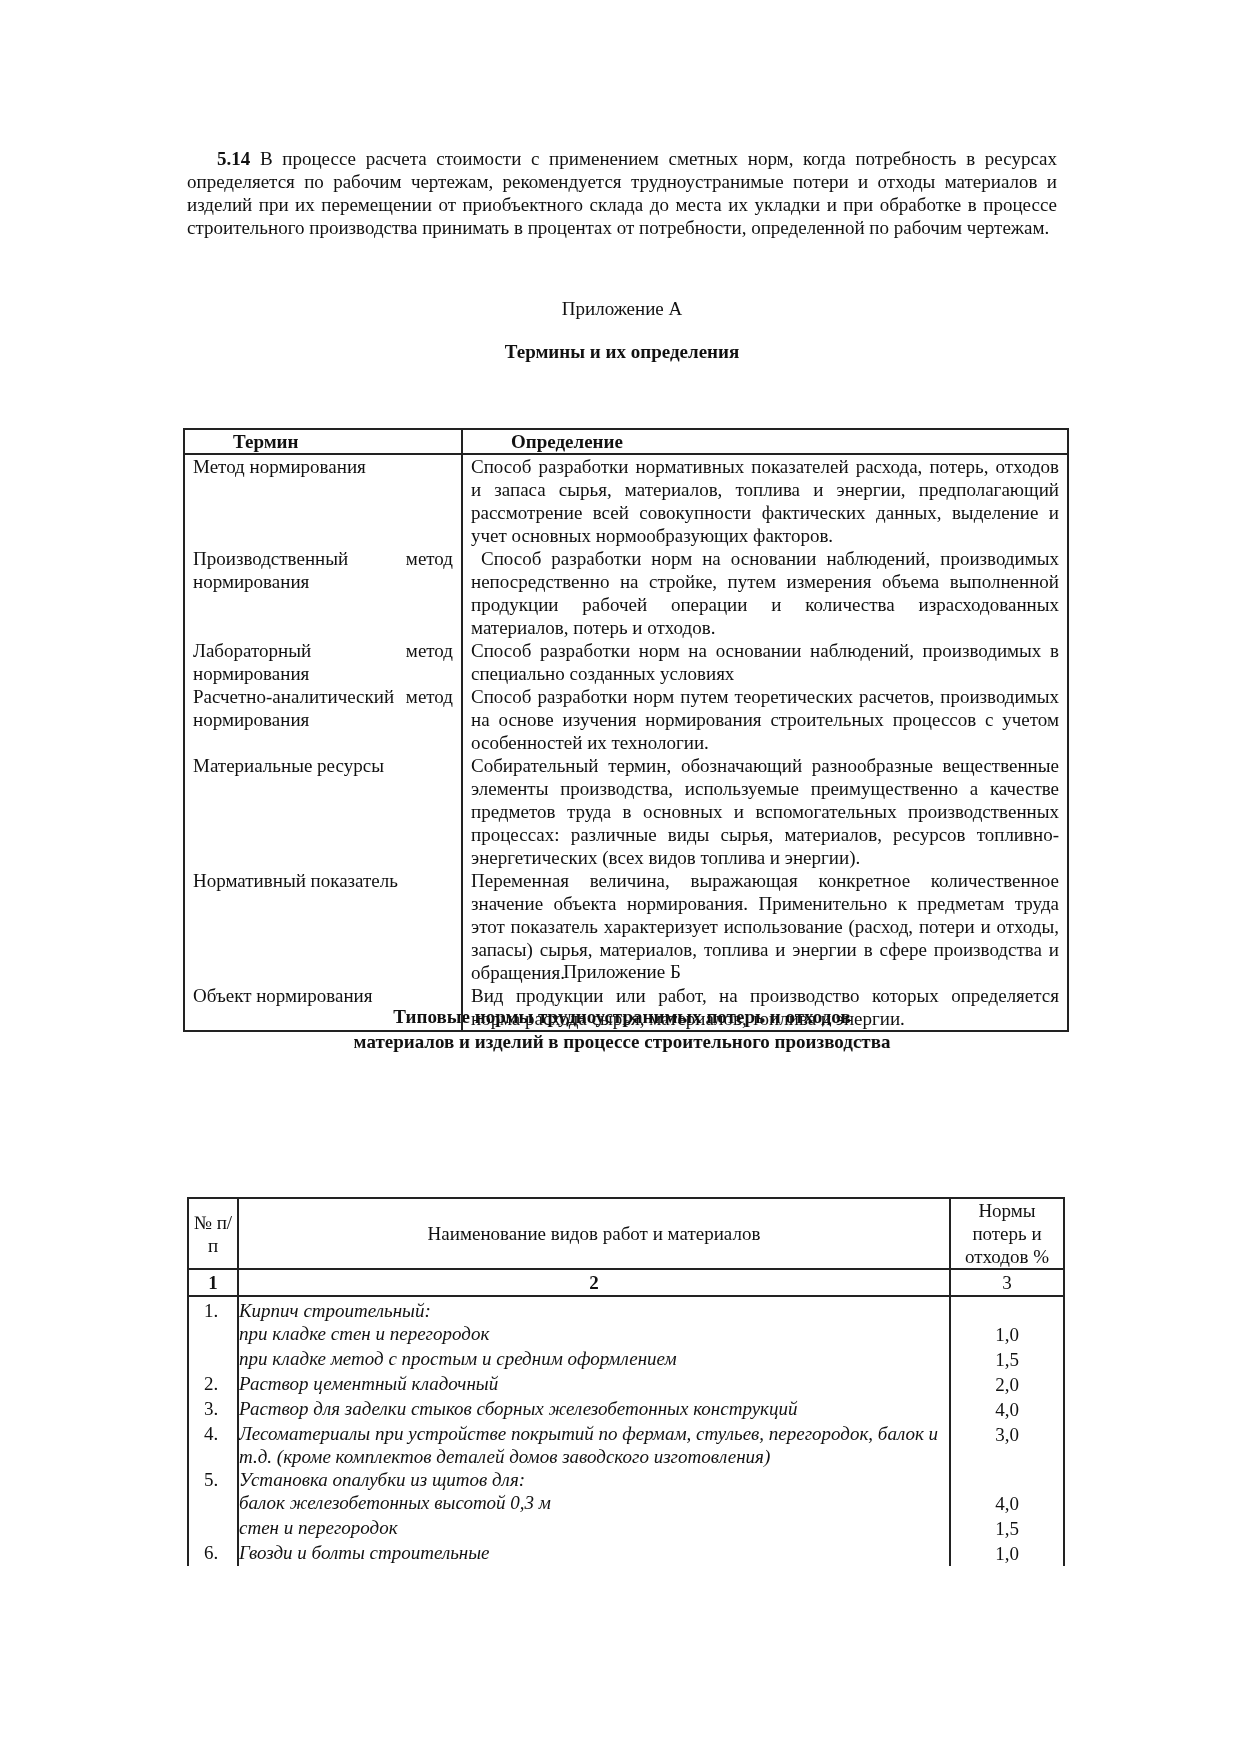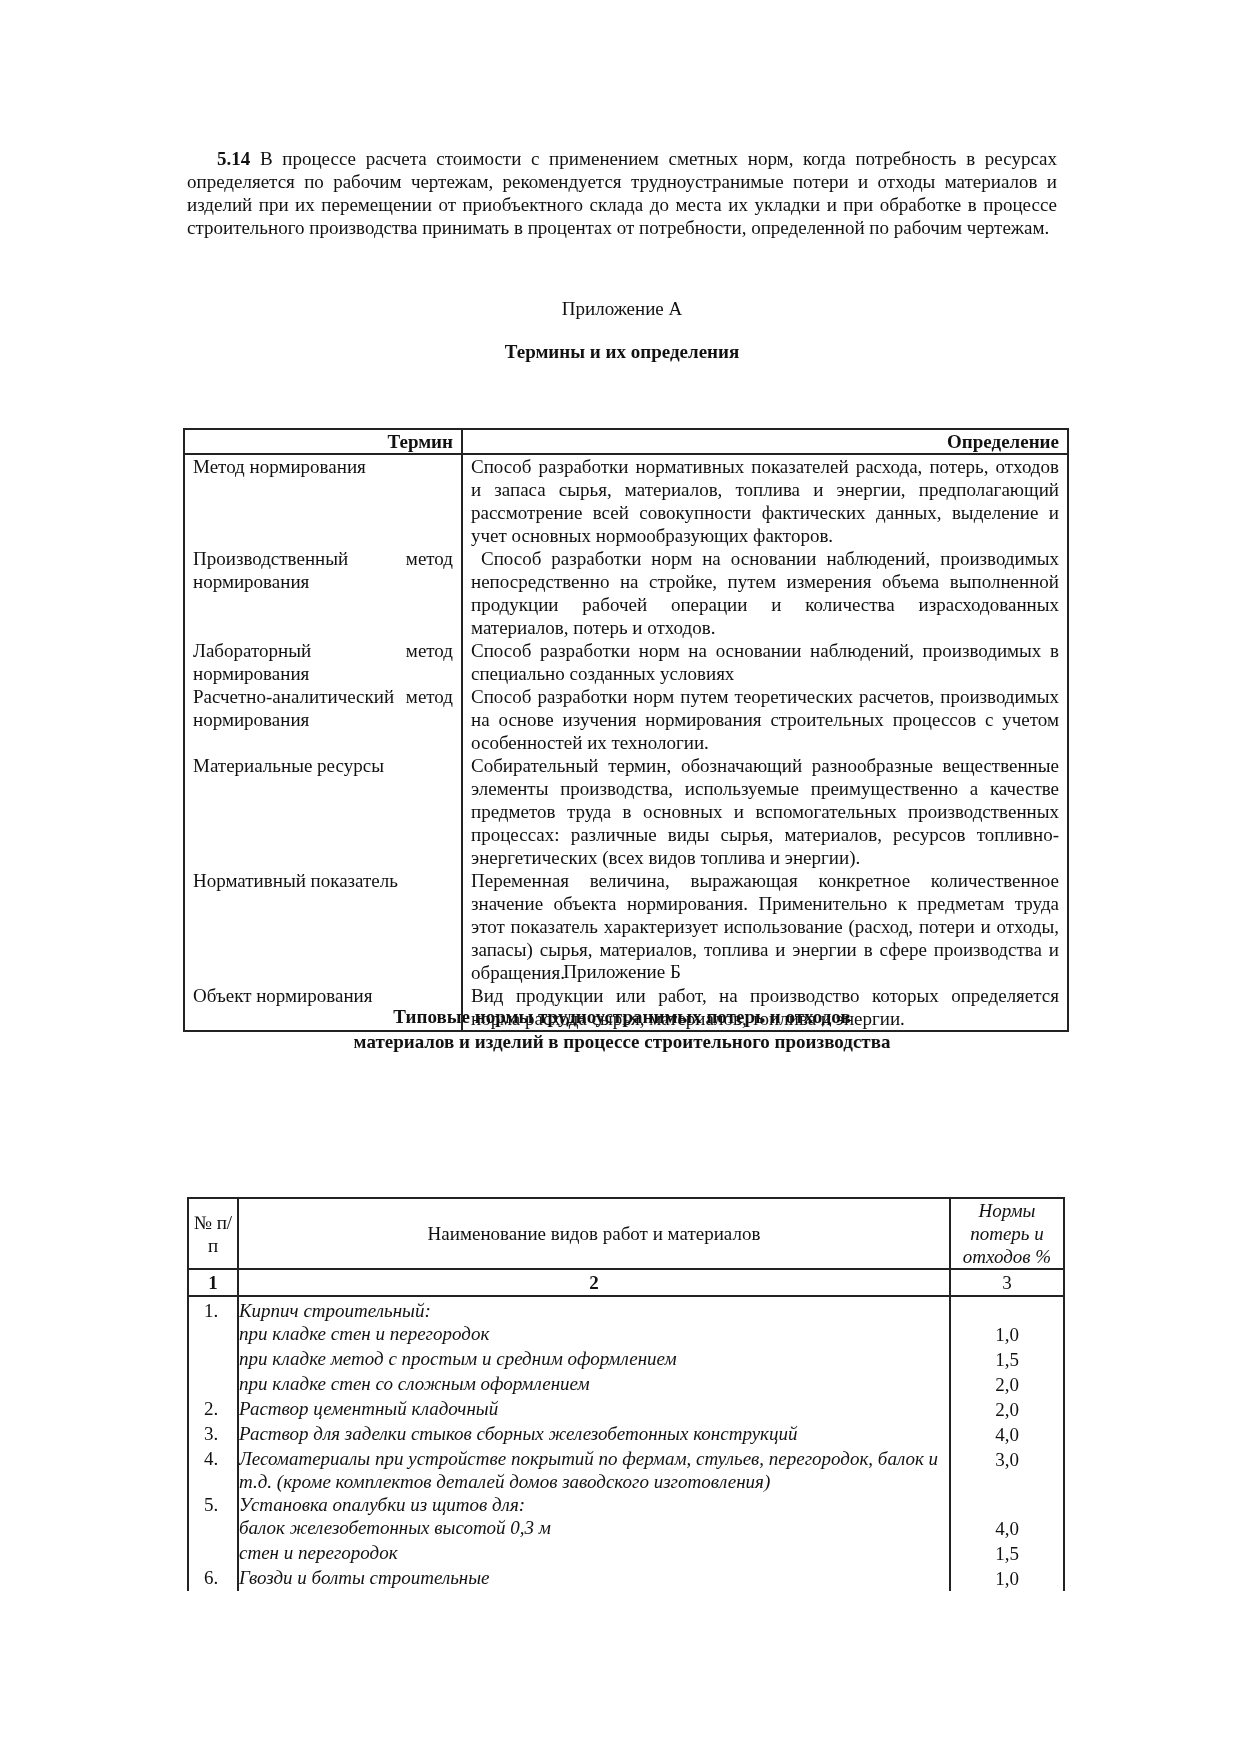--- a/index.html
+++ b/index.html
@@ -12,21 +12,21 @@
   .para { line-height: 23px; text-align: justify; margin: 0; }
   .indent { text-indent: 30px; }
   .bold { font-weight: bold; }
   .appendix-label { position: absolute; left: 0; width: 870px; text-align: center; line-height: 23px; }
   .appendix-title { position: absolute; left: 0; width: 870px; text-align: center; font-weight: bold; line-height: 25px; }
 
   table { border-collapse: collapse; position: absolute; }
   
   #tableA { left: 183px; top: 428px; width: 886px; }
   #tableA th, #tableA td { border-left: 2px solid #222; border-right: 2px solid #222; padding: 0 8px; vertical-align: top; line-height: 23px; }
-  #tableA th { border-top: 2px solid #222; border-bottom: 2px solid #222; font-weight: bold; text-align: right; height: 22px; padding-left: 48px; }
+  #tableA th { border-top: 2px solid #222; border-bottom: 2px solid #222; font-weight: bold; text-align: left; height: 22px; padding-left: 48px; }
   #tableA tr:last-child td { border-bottom: 2px solid #222; }
   #tableA td.term { width: 220px; text-align: justify; }
   #tableA td.def { text-align: justify; }
 
   
   #tableB { left: 187px; top: 1197px; width: 878px; }
   #tableB th, #tableB td { border-left: 2px solid #222; border-right: 2px solid #222; line-height: 23px; vertical-align: top; }
   #tableB thead th { border-top: 2px solid #222; border-bottom: 2px solid #222; font-weight: normal; text-align: center; }
   #tableB .hdr th { vertical-align: middle; padding: 0 4px; }
   #tableB .num-row th { font-weight: normal; }
@@ -89,21 +89,21 @@
         <td class="def">Вид продукции или работ, на производство которых определяется норма расхода сырья, материалов, топлива и энергии.</td>
       </tr>
     </tbody>
 </table>
 
 <table id="tableB">
   <thead>
     <tr class="hdr">
       <th style="width:40px;margin-top:16px;">№ п/п</th>
       <th>Наименование видов работ и материалов</th>
-      <th style="width:100px;font-style:italic;">Нормы потерь и отходов %</th>
+      <th style="width:100px;">Нормы потерь и отходов %</th>
     </tr>
     <tr class="num-row">
       <th class="b">1</th>
       <th class="b">2</th>
       <th>3</th>
     </tr>
   </thead>
   <tbody id="tableB-body">
       <tr>
         <td class="n">1.</td>
@@ -112,25 +112,20 @@
       </tr>
       <tr>
         <td class="n"></td>
         <td class="name">при кладке стен и перегородок</td>
         <td class="val">1,0</td>
       </tr>
       <tr>
         <td class="n"></td>
         <td class="name">при кладке метод с простым и средним оформлением</td>
         <td class="val">1,5</td>
-      </tr>
-      <tr>
-        <td class="n"></td>
-        <td class="name">при кладке стен со сложным оформлением</td>
-        <td class="val">2,0</td>
       </tr>
       <tr>
         <td class="n">2.</td>
         <td class="name">Раствор цементный кладочный</td>
         <td class="val">2,0</td>
       </tr>
       <tr>
         <td class="n">3.</td>
         <td class="name">Раствор для заделки стыков сборных железобетонных конструкций</td>
         <td class="val">4,0</td>

